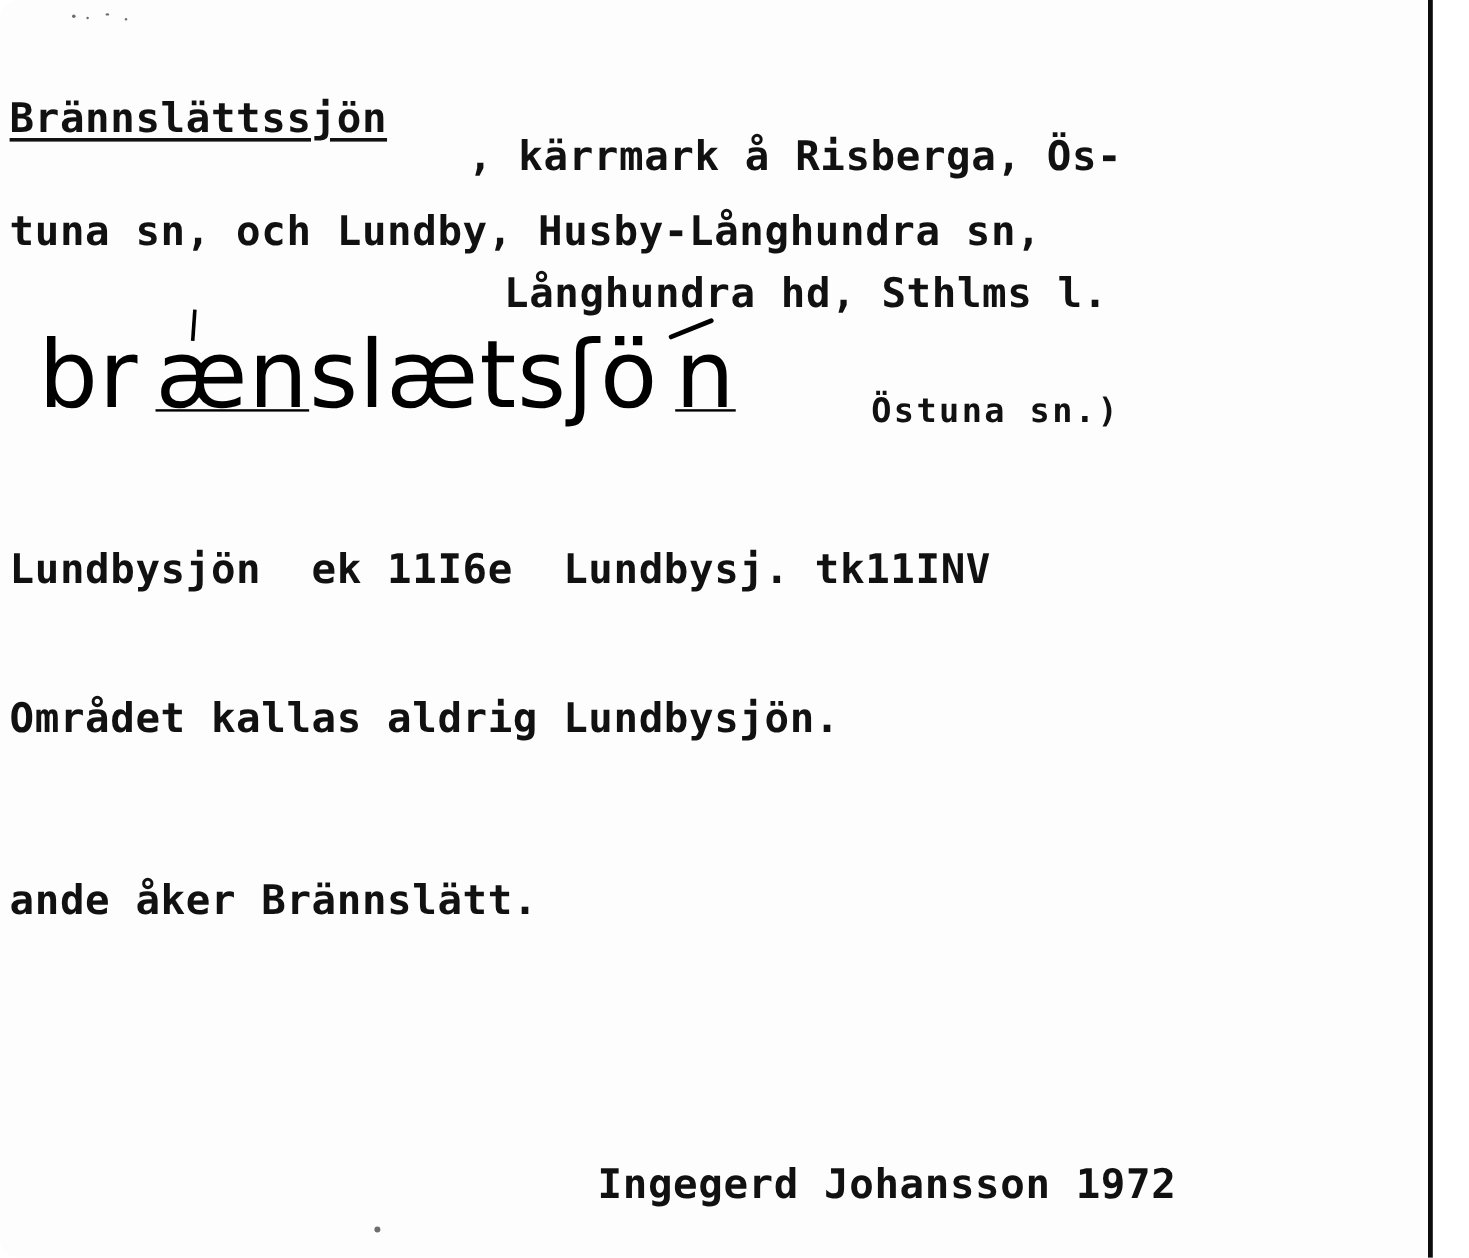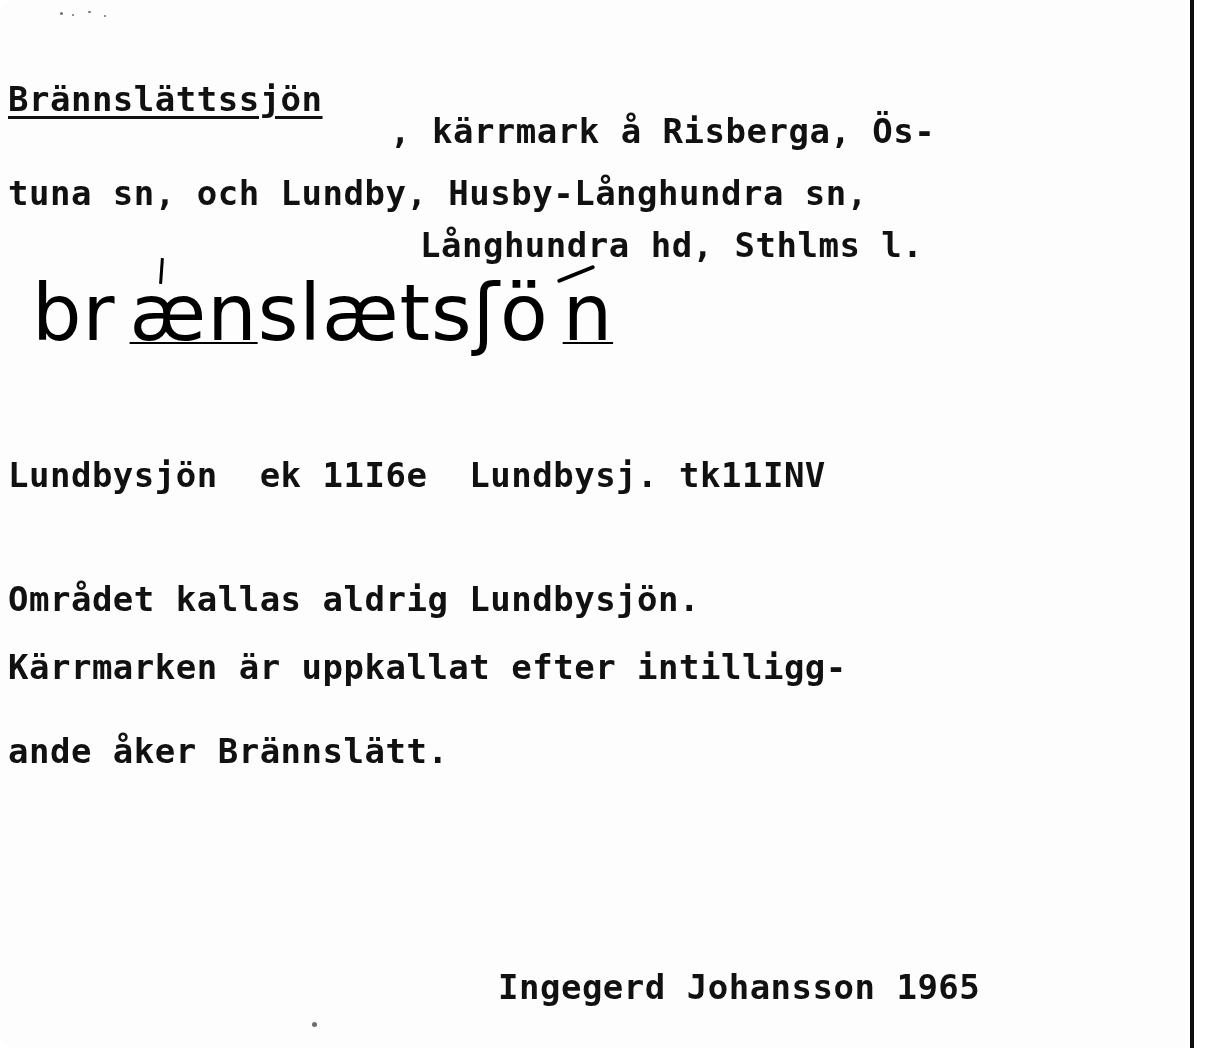--- a/index.html
+++ b/index.html
@@ -133,24 +133,24 @@
   <div class="typed t-main" style="left:8px; top:176px;">tuna sn, och Lundby, Husby-Långhundra sn,</div>
 
   <div class="typed t-main" style="left:420px; top:228px;">Långhundra hd, Sthlms l.</div>
 
   <div id="handwritten">
     br<span class="hw-underline">æn</span>slætsʃö<span class="hw-underline">n</span>
   </div>
   <div id="hw-accent"></div>
   <div id="hw-accent2"></div>
 
+  <div class="paren-block" style="left:726px; top:322px;">Östuna sn.)</div>
 
   <div class="typed t-main" style="left:8px; top:458px;">Lundbysjön  ek 11I6e  Lundbysj. tk11INV</div>
 
   <div class="typed t-main" style="left:8px; top:582px;text-align:right;">Området kallas aldrig Lundbysjön.</div>
 
-  <div class="typed t-main" style="left:8px; top:650px;">Kärrmarken är uppkallat efter intilligg-</div>
 
   <div class="typed t-main" style="left:8px; top:734px;">ande åker Brännslätt.</div>
 
-  <div class="typed t-main" style="left:498px; top:970px;">Ingegerd Johansson 1965</div>
+  <div class="typed t-main" style="left:498px; top:970px;">Ingegerd Johansson 1972</div>
 
 </div>
 
 </body></html>

